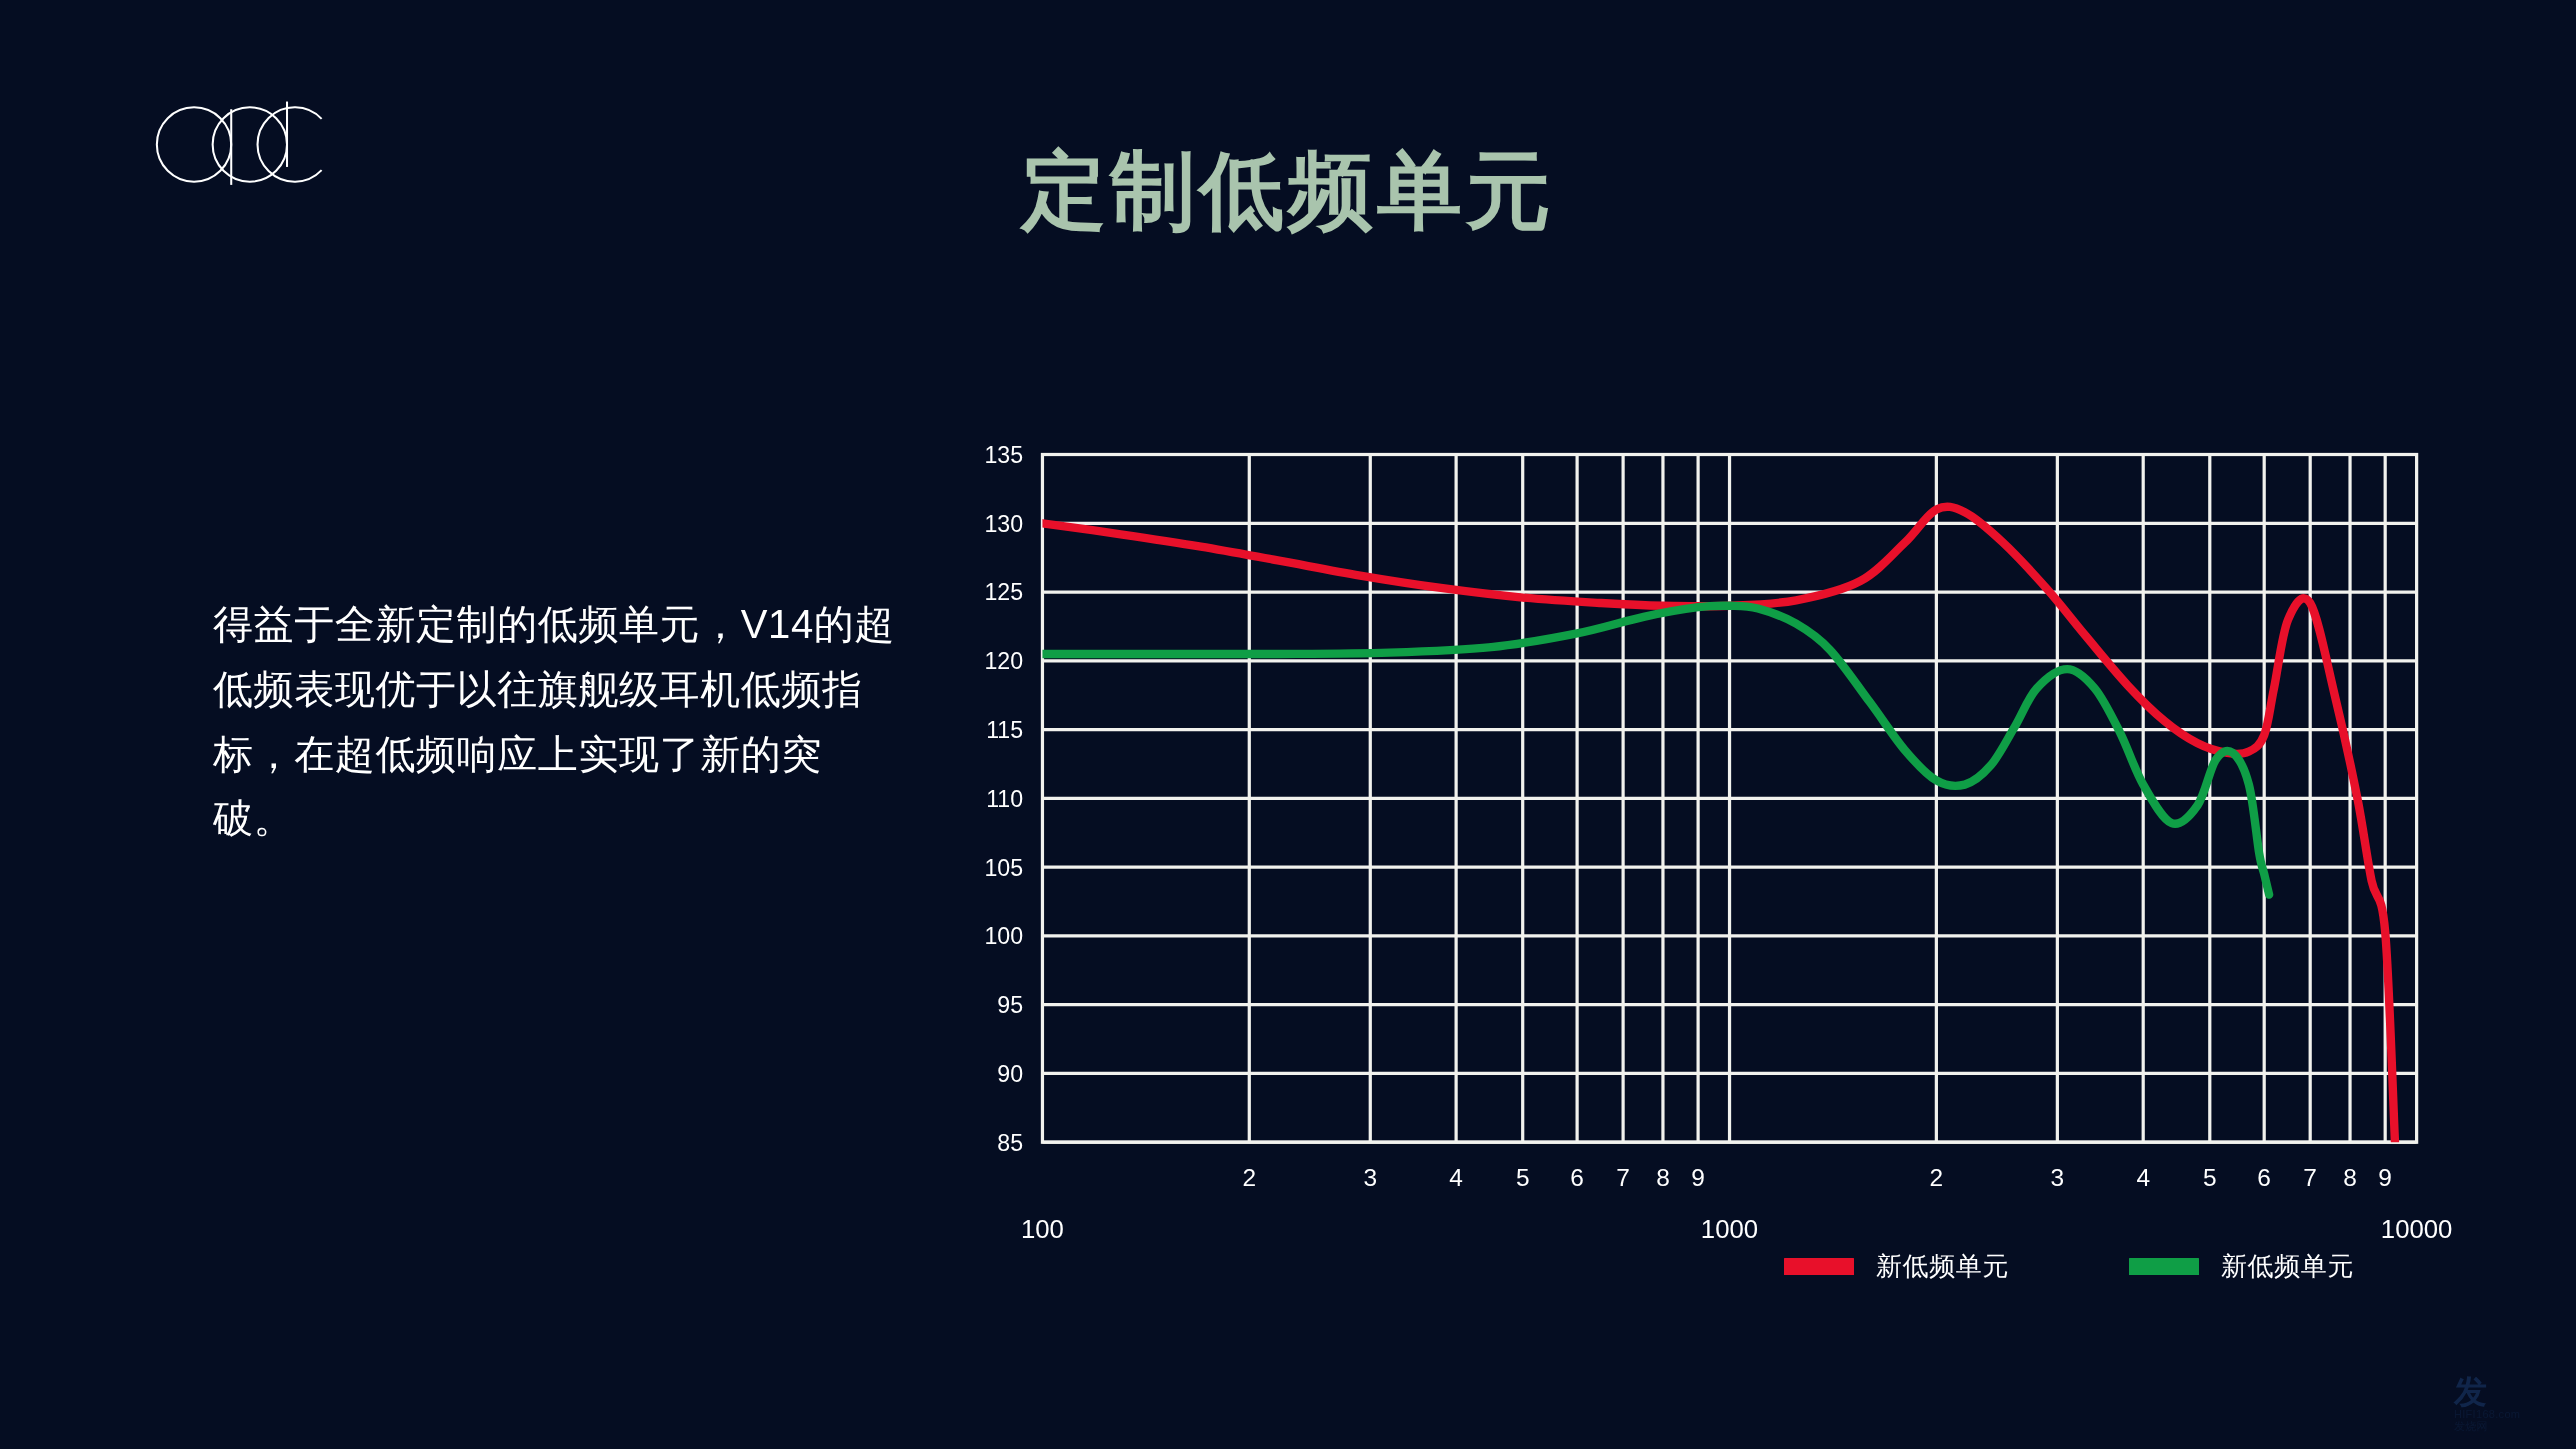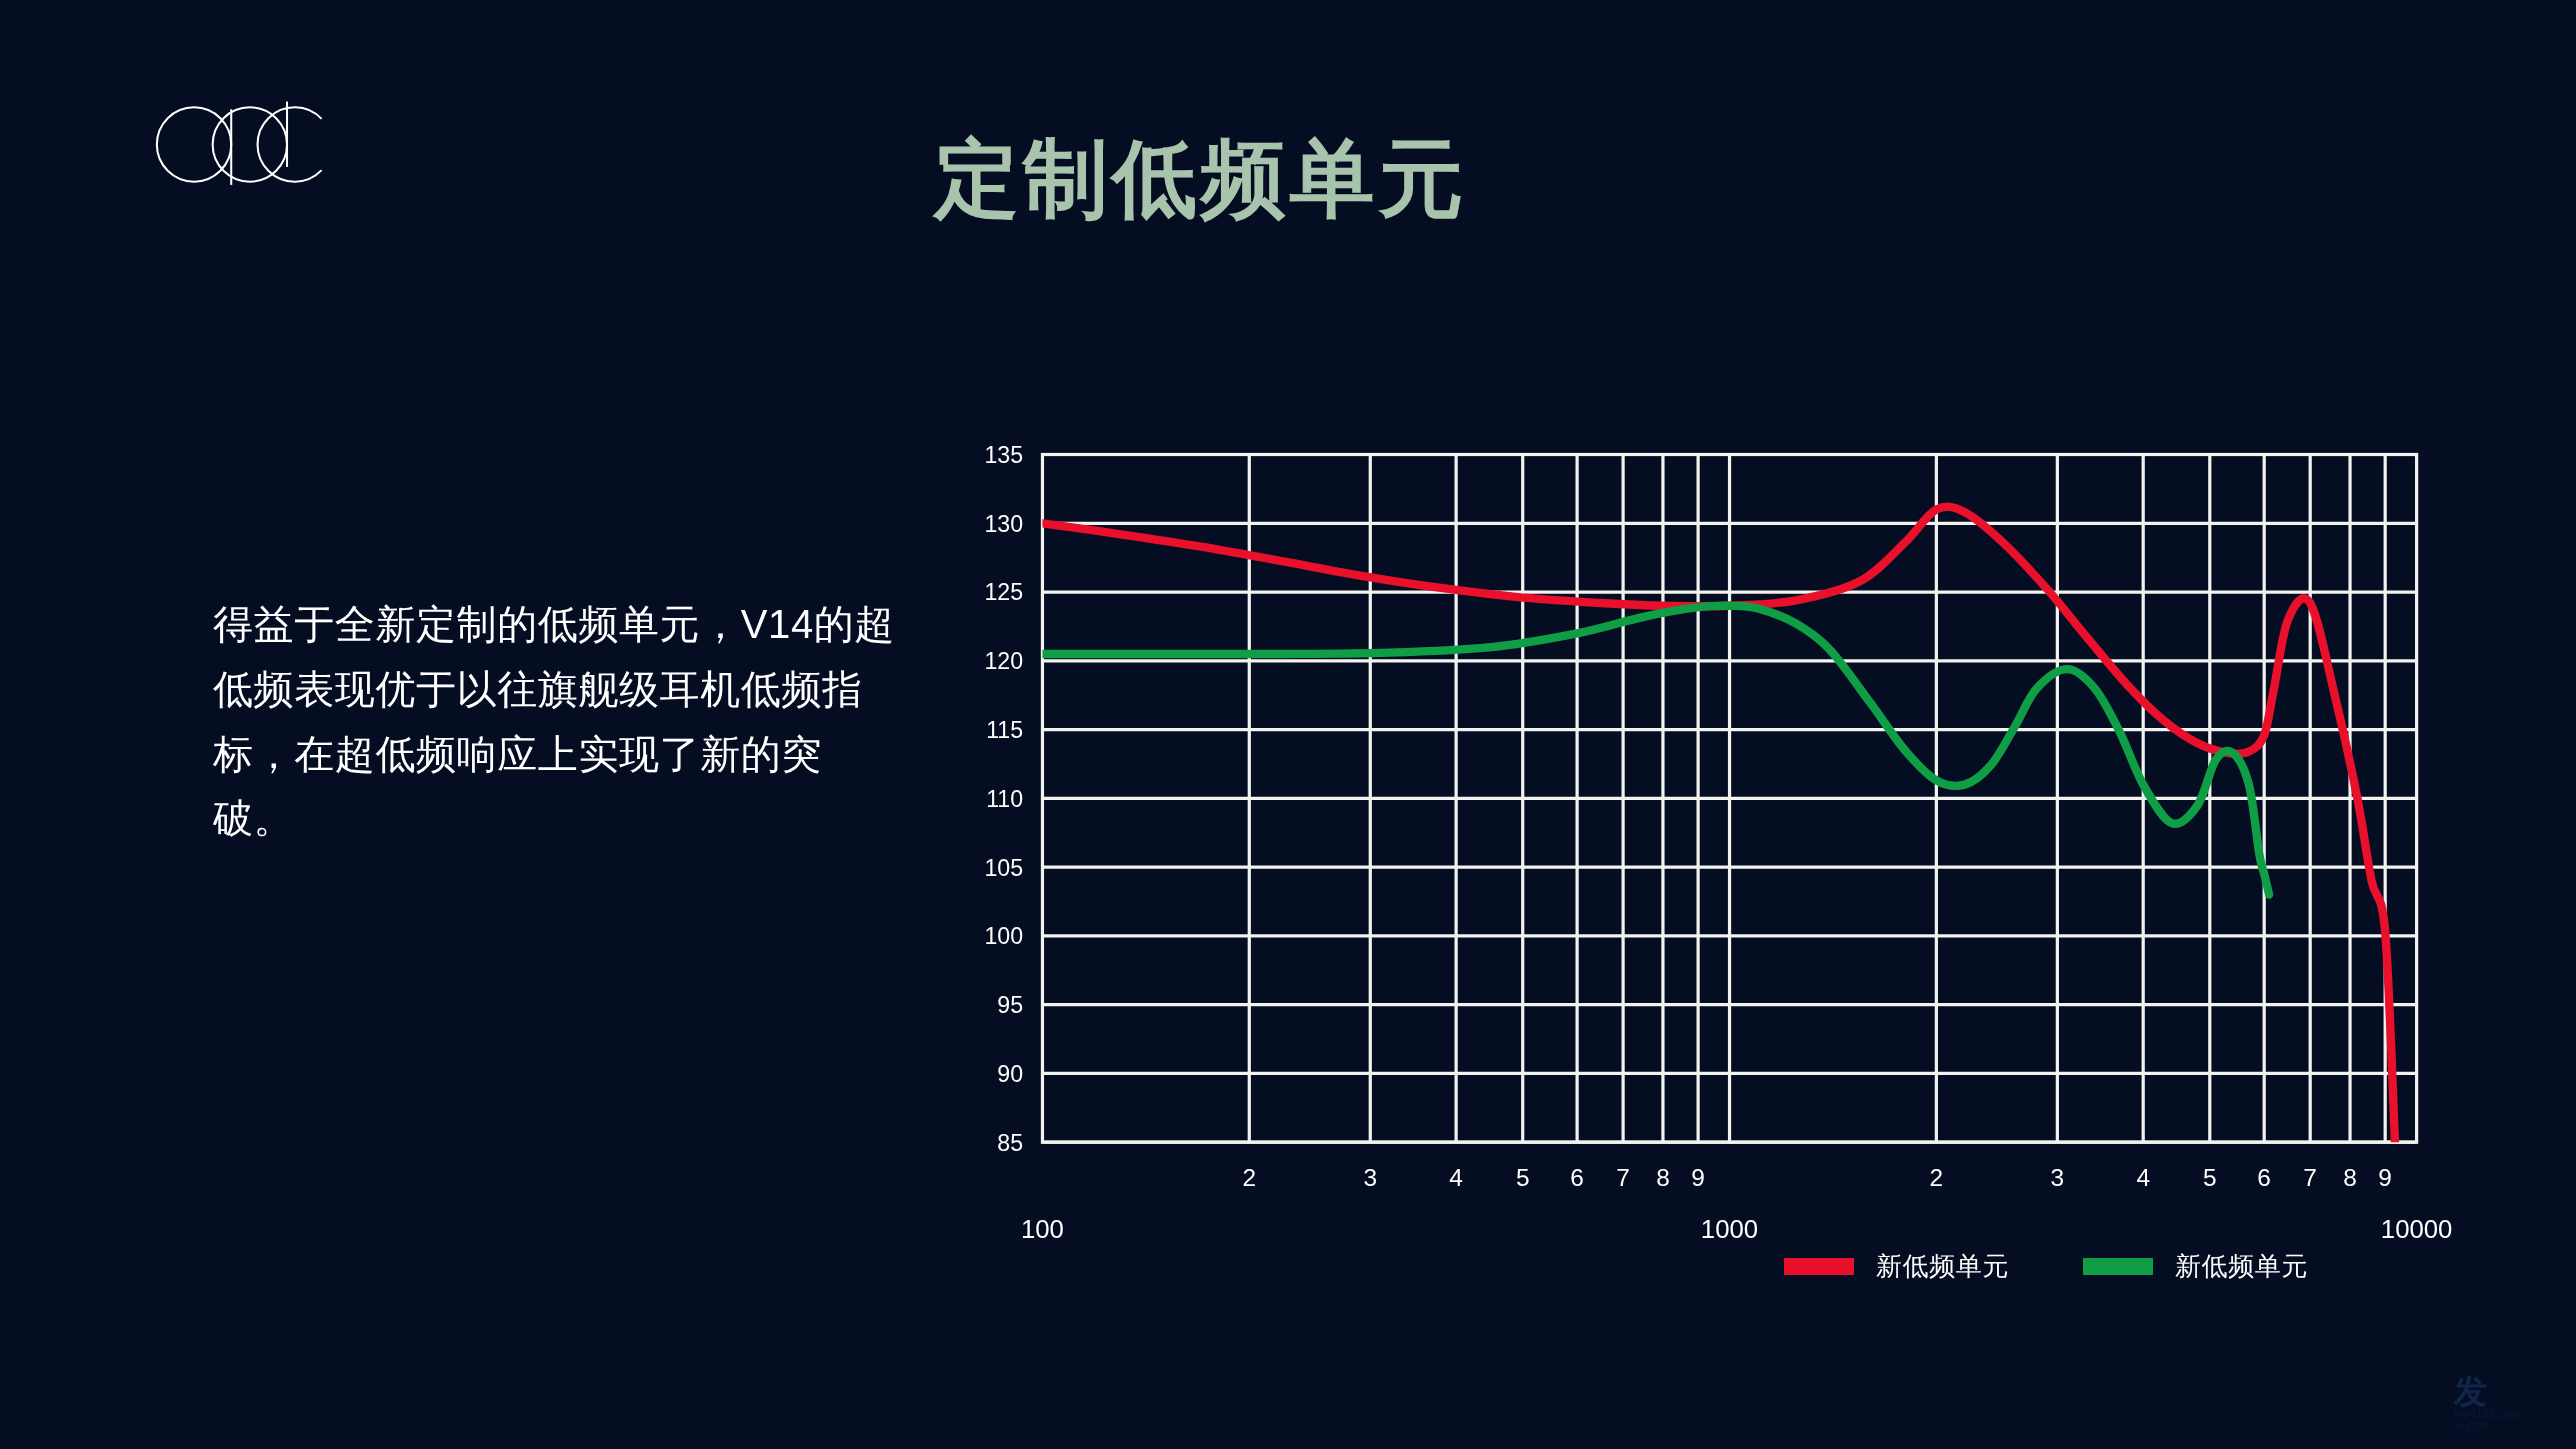--- a/index.html
+++ b/index.html
@@ -22,23 +22,23 @@
     left: 147px;
     top: 90px;
     width: 180px;
     height: 109px;
   }
 
   
   #title {
     position: absolute;
     left: 934px;
-    top: 132px;
+    top: 144px;
     width: 708px;
-    text-align: left;
+    text-align: center;
     color: #a9c4ad;
     font-size: 85px;
     font-weight: bold;
     letter-spacing: 3.9px;
     line-height: 1.1;
     white-space: nowrap;
   }
 
   
   #body-copy {
@@ -62,21 +62,21 @@
   }
   #chart svg { display: block; }
 
   
   #legend {
     position: absolute;
     left: 1784px;
     top: 1249px;
     display: flex;
     align-items: center;
-    gap: 74px;
+    gap: 120px;
   }
   .legend-item {
     display: flex;
     align-items: center;
     gap: 22px;
   }
   .legend-swatch {
     width: 70px;
     height: 16.7px;
     border-radius: 0.6px;

